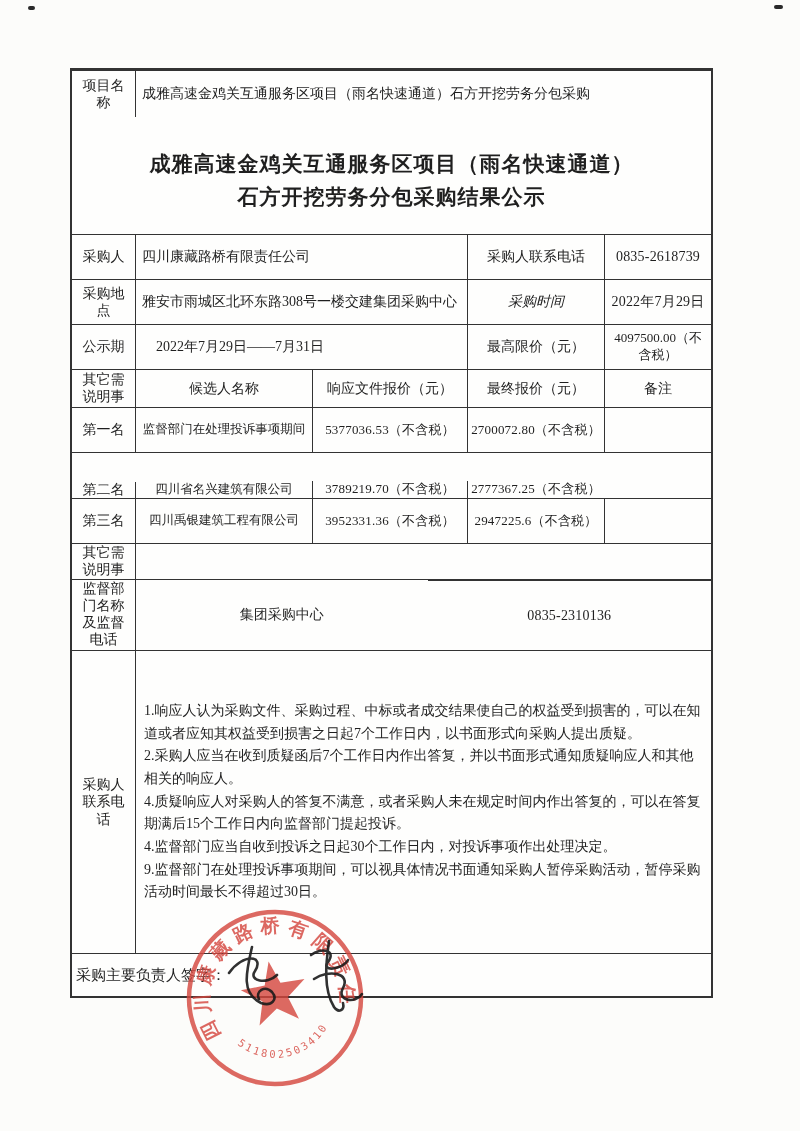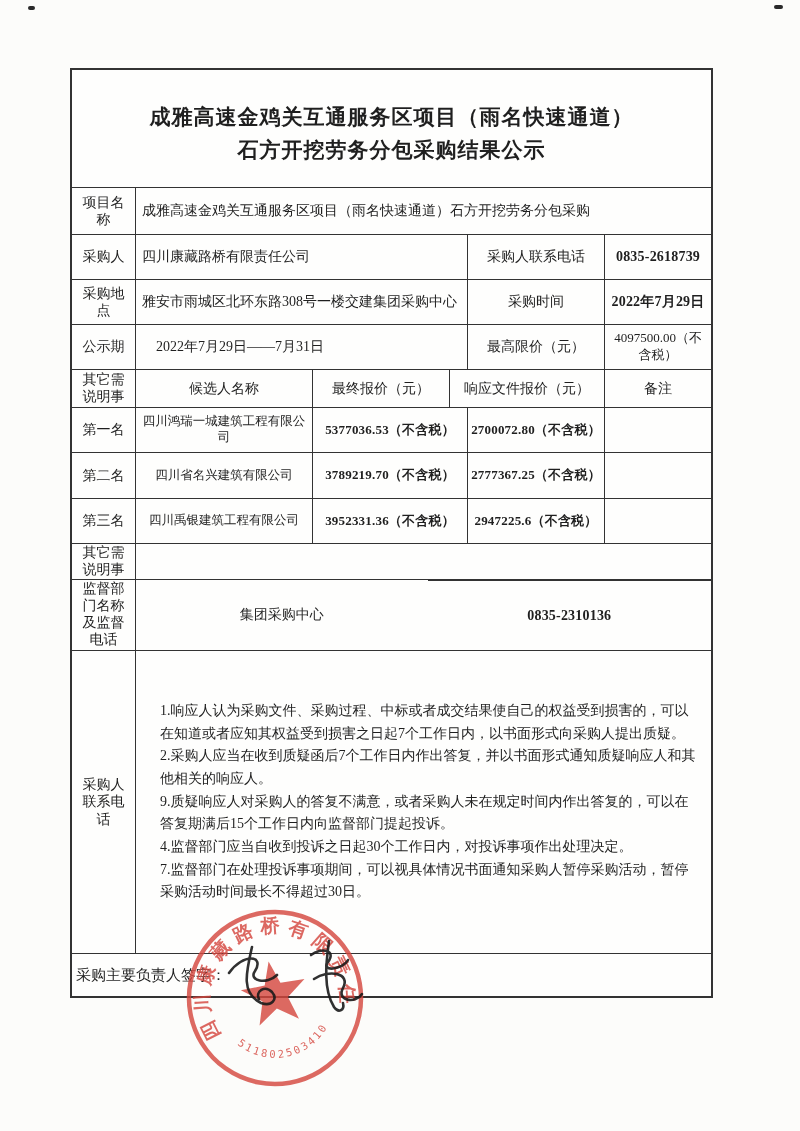--- a/index.html
+++ b/index.html
@@ -23,95 +23,95 @@
   .c {
     border-left:1px solid #333;
     display:flex; align-items:center; justify-content:center;
     text-align:center; font-size:14px; line-height:1.25; overflow:hidden;
   }
   .c.cfirst { border-left:none; }
   .label-cell { width:63px; padding:0 6px; word-break:break-all; line-break:anywhere; }
   .left-val { justify-content:flex-start; text-align:left; padding:0 4px 0 6px; }
   .title-row { align-items:center; justify-content:center; text-align:center; flex-direction:column; }
   .title-line { font-size:21px; font-weight:600; letter-spacing:1px; line-height:1.55; }
-  .num { letter-spacing:0.2px;font-weight:bold; }
+  .num { letter-spacing:0.2px; }
   .small { font-size:13px; line-height:1.3; }
   .cand-name { font-size:12.5px; padding:0 2px; }
   .sub-col { display:flex; flex-direction:row; flex:1; border-left:1px solid #333; }
   .sub-cell { display:flex; align-items:center; justify-content:center; font-size:14px; }
   .sub-cell + .sub-cell { border-top:1px solid #333; }
   .objection-text {
     flex:1; display:flex; flex-direction:column; justify-content:center;
-    text-align:left; padding:0 10px 0 24px; font-size:14px; line-height:1.62;
+    text-align:left; padding:0 10px 0 8px; font-size:14px; line-height:1.62;
     word-break:break-all; line-break:anywhere;
   }
   .sig-row { align-items:center; }
   .sig-cell { flex:1; display:flex; align-items:center; justify-content:flex-start; font-size:15px; padding-left:4px; }
   .stamp-wrap {
     position:absolute; left:180px; top:903px; width:190px; height:190px;
     transform:rotate(-10deg); opacity:0.88; pointer-events:none;
   }
   .sig-ink { position:absolute; left:215px; top:933px; width:170px; height:95px; pointer-events:none; }
 </style>
 </head>
 <body>
 
 <div class="speck" style="left:28px;top:6px;width:7px;height:4px;"></div>
 <div class="speck" style="left:774px;top:5px;width:9px;height:4px;"></div>
 
 <div class="doc-table">
 
+  <div class="r" style="height:47px;">
+    <div class="c cfirst label-cell">项目名称</div>
+    <div class="c left-val" style="flex:1;">成雅高速金鸡关互通服务区项目（雨名快速通道）石方开挖劳务分包采购</div>
+  </div>
+
   <div class="r first title-row" style="height:117px;padding-top:10px;">
     <div class="title-line">成雅高速金鸡关互通服务区项目（雨名快速通道）</div>
     <div class="title-line">石方开挖劳务分包采购结果公示</div>
-  </div>
-
-  <div class="r" style="height:47px;">
-    <div class="c cfirst label-cell">项目名称</div>
-    <div class="c left-val" style="flex:1;">成雅高速金鸡关互通服务区项目（雨名快速通道）石方开挖劳务分包采购</div>
   </div>
 
   <div class="r" style="height:45px;">
     <div class="c cfirst label-cell">采购人</div>
     <div class="c left-val" style="width:332px;">四川康藏路桥有限责任公司</div>
     <div class="c" style="width:137px;">采购人联系电话</div>
     <div class="c num" style="flex:1;">0835-2618739</div>
   </div>
 
   <div class="r" style="height:45px;">
     <div class="c cfirst label-cell">采购地点</div>
     <div class="c left-val" style="width:332px;">雅安市雨城区北环东路308号一楼交建集团采购中心</div>
-    <div class="c" style="width:137px;">采购时间</div>
+    <div class="c" style="width:137px;font-style:italic;">采购时间</div>
     <div class="c num" style="flex:1;">2022年7月29日</div>
   </div>
 
   <div class="r" style="height:45px;">
     <div class="c cfirst label-cell">公示期</div>
     <div class="c left-val" style="width:332px;padding-left:20px;">2022年7月29日——7月31日</div>
     <div class="c" style="width:137px;">最高限价（元）</div>
     <div class="c small" style="flex:1;padding:0 4px;word-break:break-all;">4097500.00（不含税）</div>
   </div>
 
   <div class="r" style="height:38px;">
     <div class="c cfirst label-cell" style="line-height:1.15;">其它需说明事</div>
     <div class="c" style="width:177px;">候选人名称</div>
+    <div class="c" style="width:155px;">响应文件报价（元）</div>
     <div class="c" style="width:137px;">最终报价（元）</div>
-    <div class="c" style="width:155px;">响应文件报价（元）</div>
     <div class="c" style="flex:1;">备注</div>
   </div>
 
   <div class="r" style="height:45px;">
     <div class="c cfirst label-cell">第一名</div>
-    <div class="c cand-name" style="width:177px;">四川鸿瑞一城建筑工程有限公司</div>
+    <div class="c cand-name" style="width:177px;">监督部门在处理投诉事项期间</div>
     <div class="c small num" style="width:155px;">5377036.53（不含税）</div>
     <div class="c small num" style="width:137px;">2700072.80（不含税）</div>
     <div class="c" style="flex:1;"></div>
   </div>
 
-  <div class="r" style="height:46px;">
+  <div class="r" style="height:46px;align-items:flex-end;">
     <div class="c cfirst label-cell">第二名</div>
     <div class="c cand-name" style="width:177px;">四川省名兴建筑有限公司</div>
     <div class="c small num" style="width:155px;">3789219.70（不含税）</div>
     <div class="c small num" style="width:137px;">2777367.25（不含税）</div>
     <div class="c" style="flex:1;"></div>
   </div>
 
   <div class="r" style="height:45px;">
     <div class="c cfirst label-cell">第三名</div>
     <div class="c cand-name" style="width:177px;">四川禹银建筑工程有限公司</div>
@@ -131,23 +131,23 @@
       <div class="sub-cell" style="flex:36;">集团采购中心</div>
       <div class="sub-cell num" style="flex:35;">0835-2310136</div>
     </div>
   </div>
 
   <div class="r" style="height:303px;">
     <div class="c cfirst label-cell">采购人联系电话</div>
     <div class="objection-text" style="border-left:1px solid #333;">
       <div>1.响应人认为采购文件、采购过程、中标或者成交结果使自己的权益受到损害的，可以在知道或者应知其权益受到损害之日起7个工作日内，以书面形式向采购人提出质疑。</div>
       <div>2.采购人应当在收到质疑函后7个工作日内作出答复，并以书面形式通知质疑响应人和其他相关的响应人。</div>
-      <div>9.质疑响应人对采购人的答复不满意，或者采购人未在规定时间内作出答复的，可以在答复期满后15个工作日内向监督部门提起投诉。</div>
+      <div>4.质疑响应人对采购人的答复不满意，或者采购人未在规定时间内作出答复的，可以在答复期满后15个工作日内向监督部门提起投诉。</div>
       <div>4.监督部门应当自收到投诉之日起30个工作日内，对投诉事项作出处理决定。</div>
-      <div>7.监督部门在处理投诉事项期间，可以视具体情况书面通知采购人暂停采购活动，暂停采购活动时间最长不得超过30日。</div>
+      <div>9.监督部门在处理投诉事项期间，可以视具体情况书面通知采购人暂停采购活动，暂停采购活动时间最长不得超过30日。</div>
     </div>
   </div>
 
   <div class="r sig-row" style="flex:1;">
     <div class="sig-cell">采购主要负责人签字：</div>
   </div>
 
 </div>
 
 <div class="stamp-wrap">

